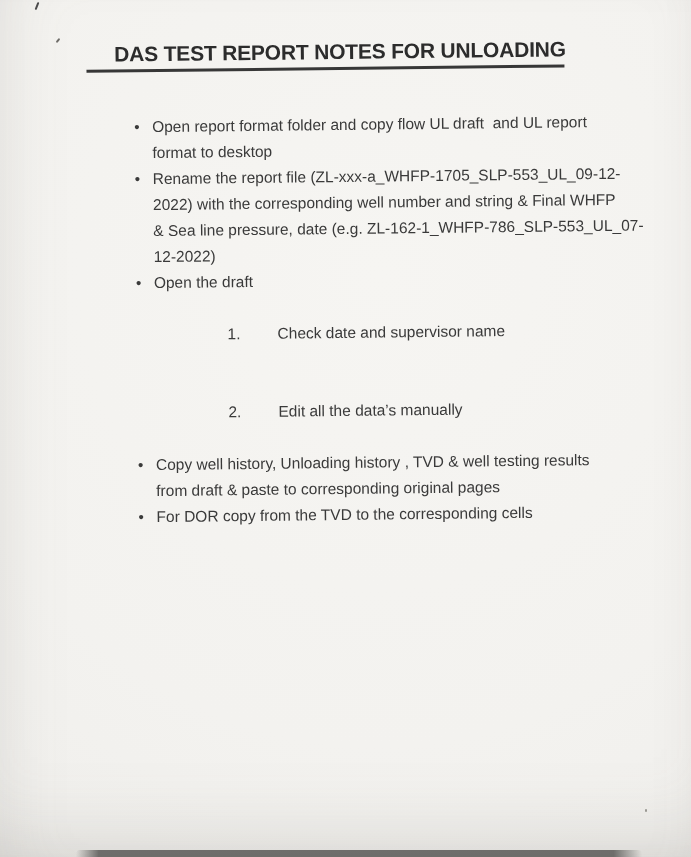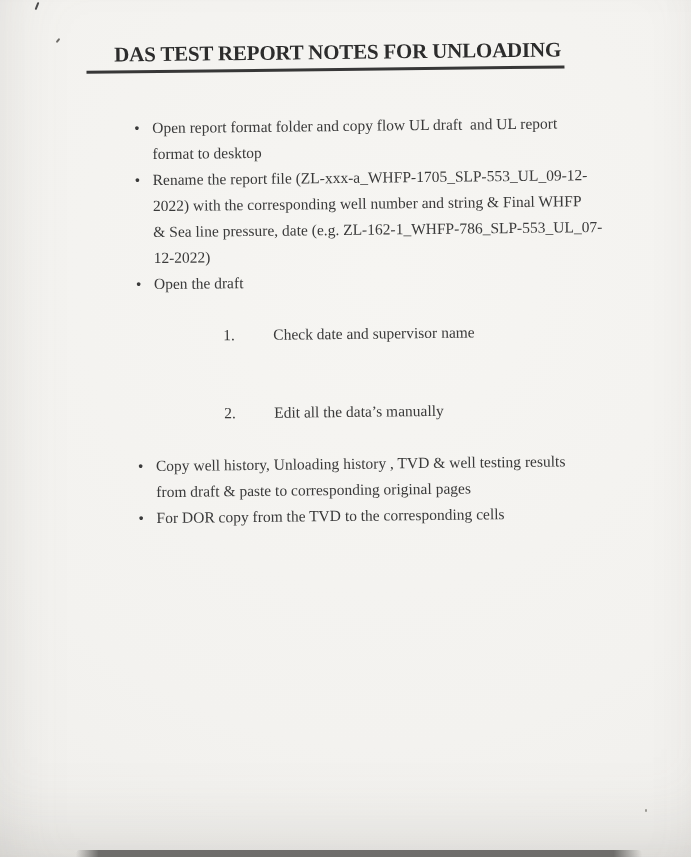--- a/index.html
+++ b/index.html
@@ -7,21 +7,21 @@
     position: relative;
     width: 691px;
     height: 857px;
     overflow: hidden;
     background:
       radial-gradient(130% 110% at 55% 32%, #f6f5f2 0%, #f3f2ef 50%, #edecE9 100%);
     box-shadow:
       inset 0 -70px 90px -70px rgba(115,110,104,0.28),
       inset 55px 0 90px -75px rgba(115,110,104,0.20),
       inset -35px 0 70px -60px rgba(115,110,104,0.12);
-    font-family: Liberation Serif, serif;
+    font-family: Liberation Sans, sans-serif;
   }
   .content {
     position: absolute;
     left: 0; top: 0; width: 100%;
     transform: rotate(-0.65deg);
     transform-origin: 340px 380px;
     color: #3a3a3a;
   }
   .title-wrap {
     margin: 40px 0 0 90px;

